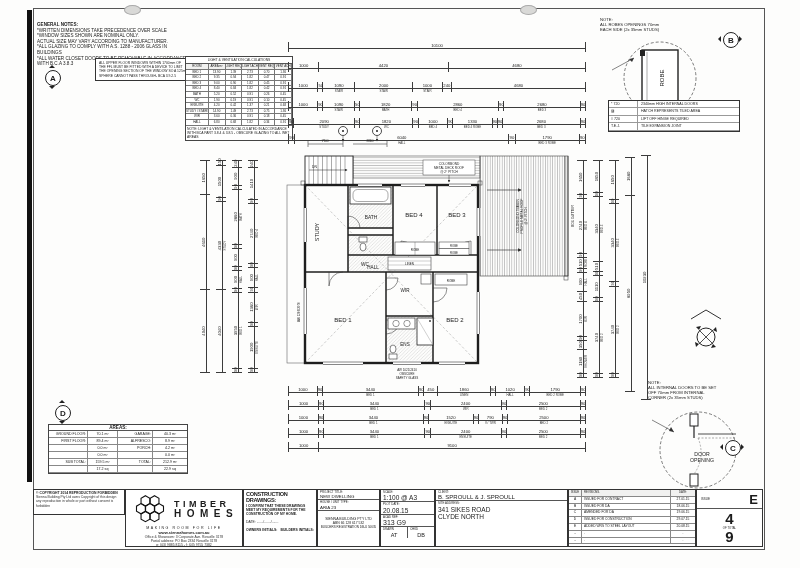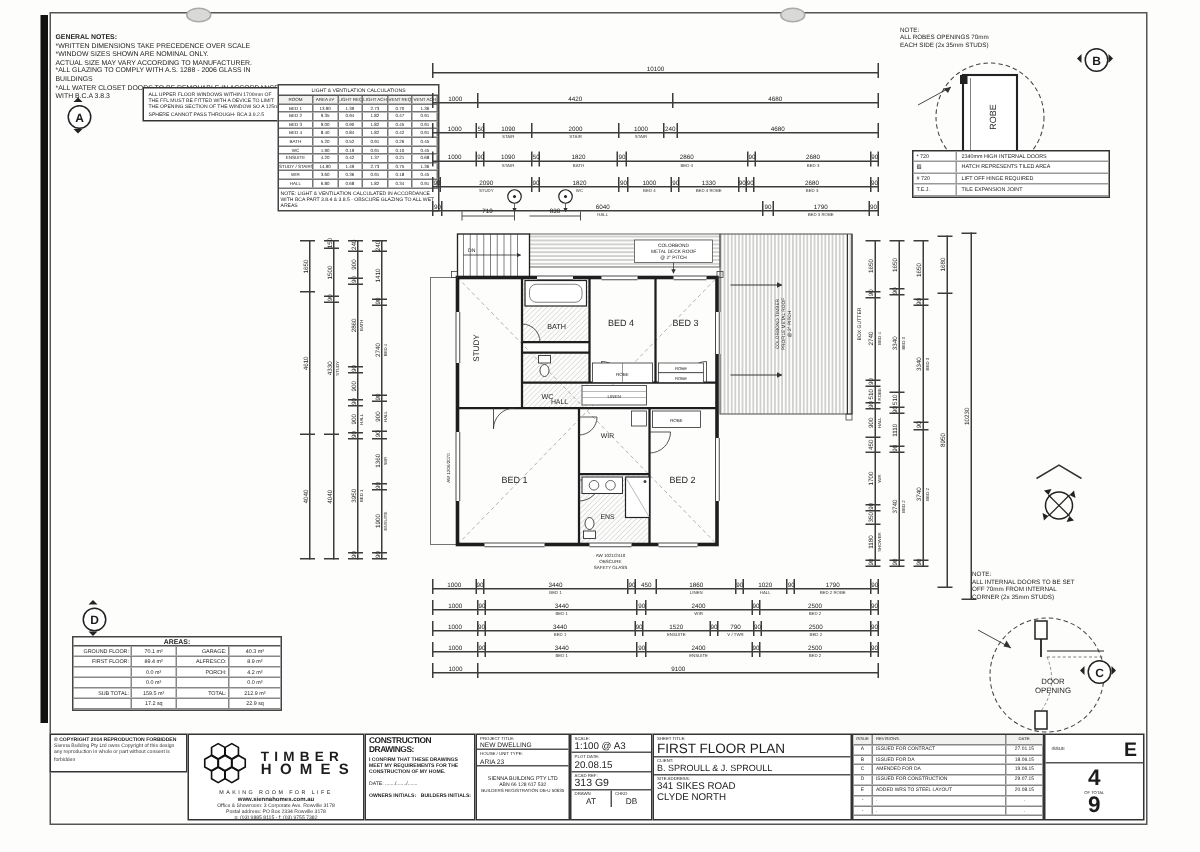--- a/index.html
+++ b/index.html
@@ -1195,24 +1195,20 @@
       </div>
       <div style="flex:1;">
         <div class="lbl">CHKD</div>
         <div class="val" style="font-size:5.5px;text-align:center;">DB</div>
       </div>
     </div>
   </div>
 
   <div class="tbcell" style="left:435px;width:133px;">
     <div class="tb-sec">
-      <div class="lbl">SHEET TITLE:</div>
-      <div class="val" style="font-size:9px;">FIRST FLOOR PLAN</div>
-    </div>
-    <div class="tb-sec">
       <div class="lbl">CLIENT:</div>
       <div class="val" style="font-size:6px;">B. SPROULL &amp; J. SPROULL</div>
     </div>
     <div>
       <div class="lbl">SITE ADDRESS:</div>
       <div class="val" style="font-size:6.5px;">341 SIKES ROAD</div>
       <div class="val" style="font-size:6.5px;">CLYDE NORTH</div>
     </div>
   </div>
 

